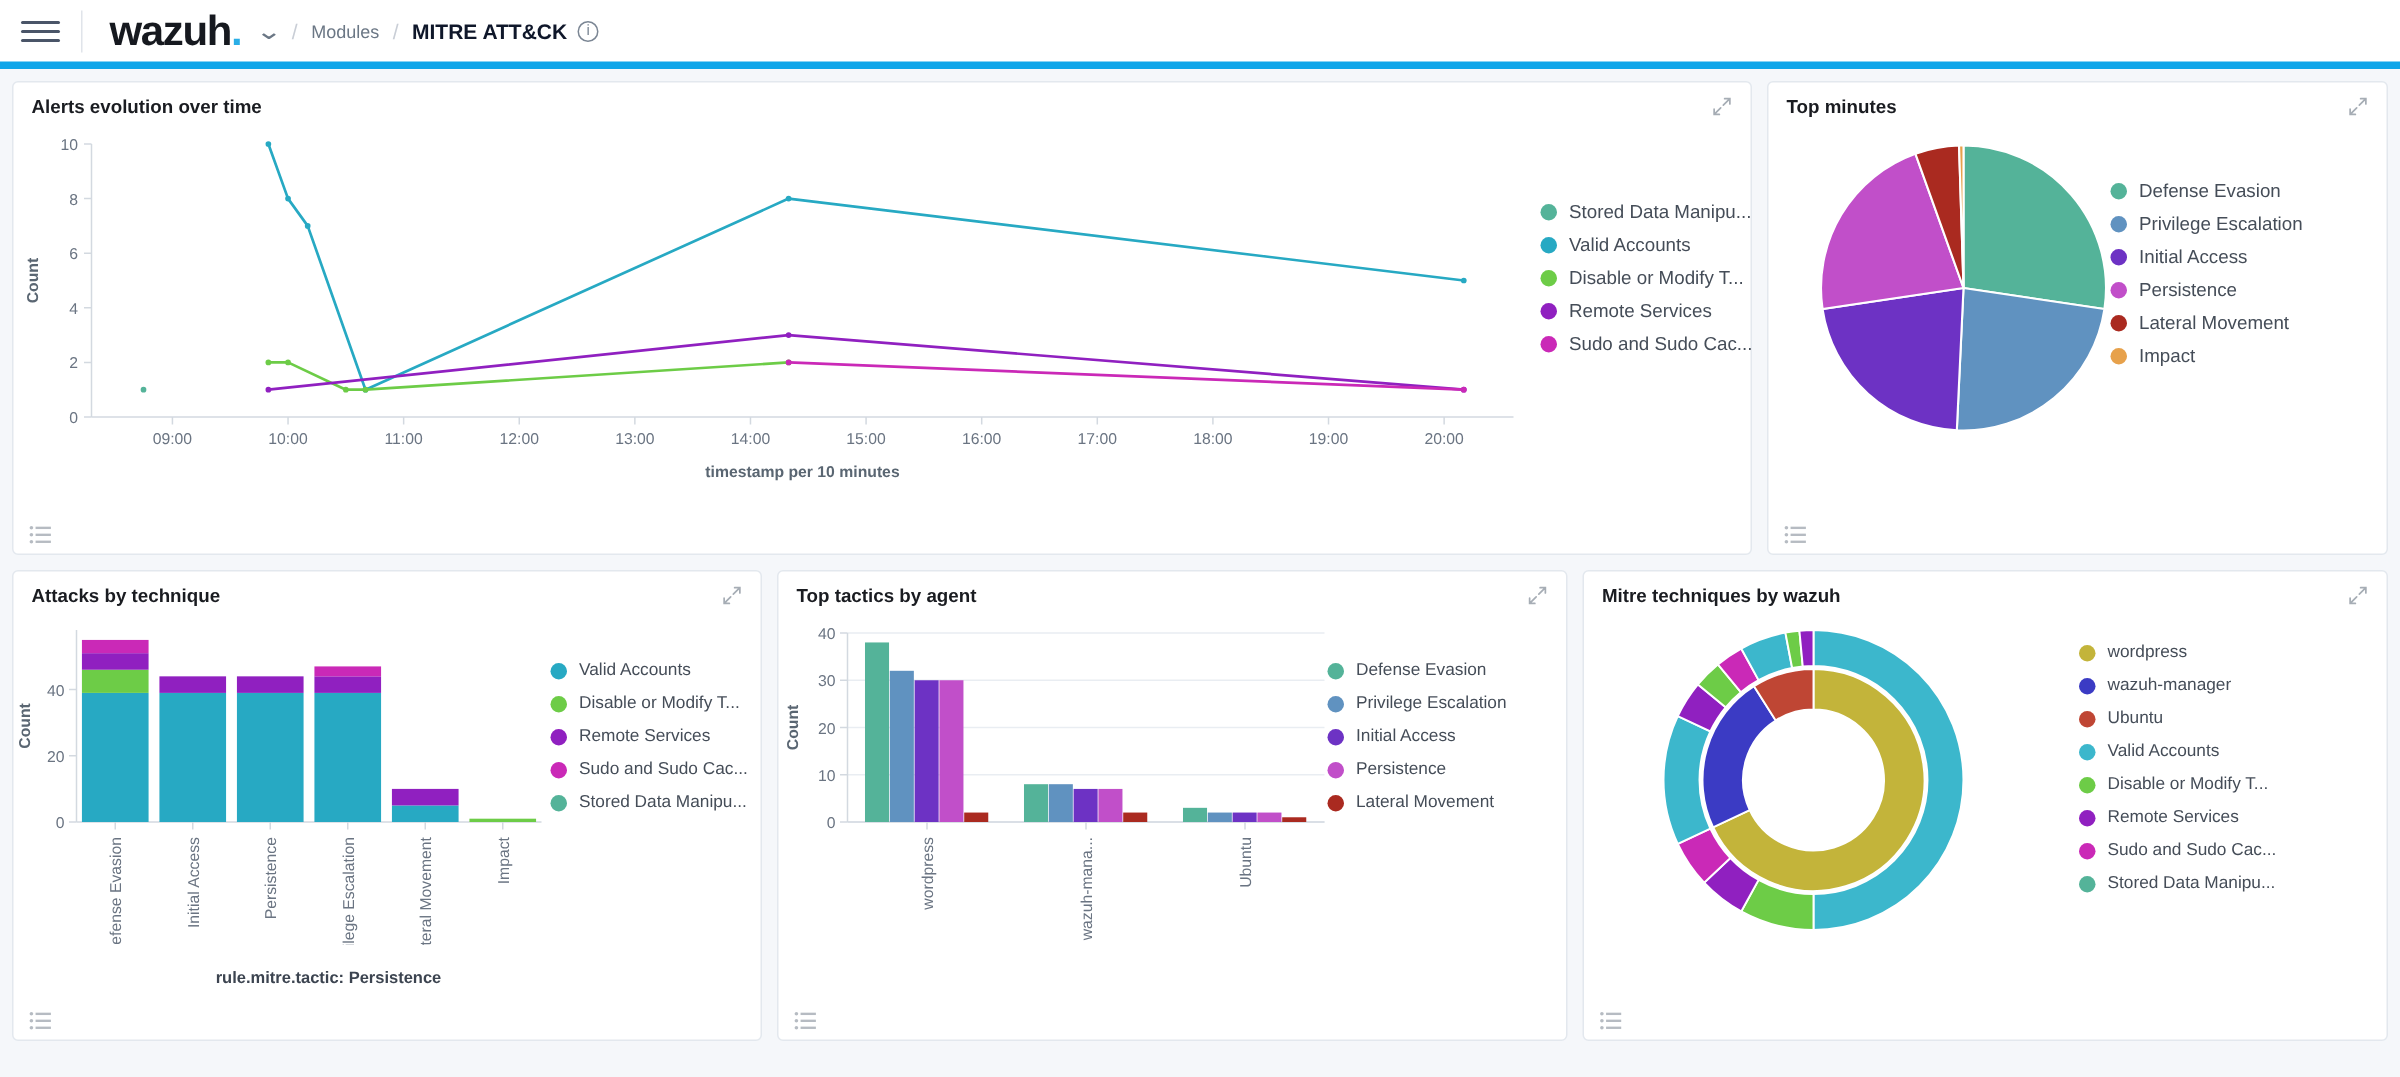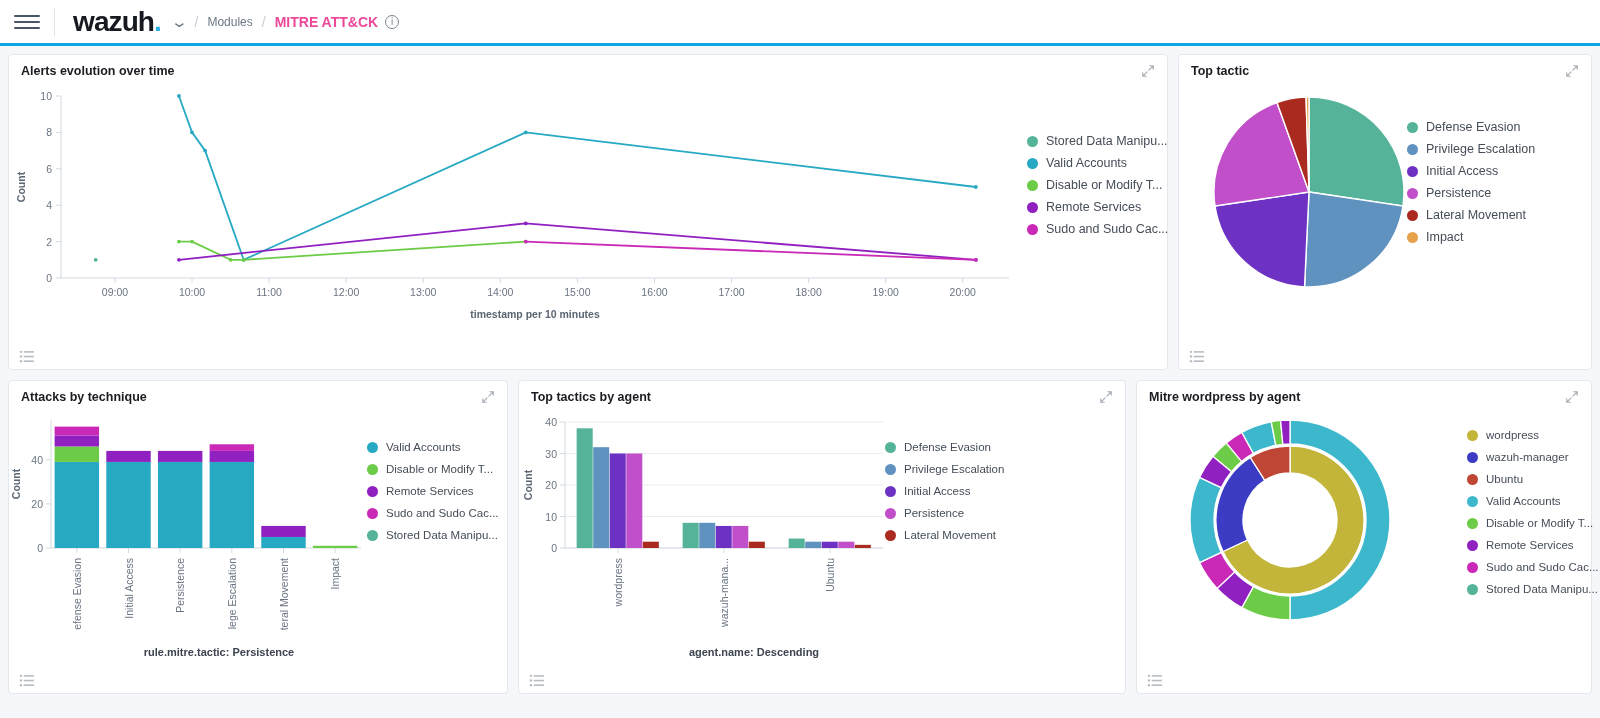--- a/index.html
+++ b/index.html
@@ -8,40 +8,40 @@
     background: #f5f7fa;
     font-family: "Liberation Sans", sans-serif;
     overflow: hidden;
   }
 
   
   .topnav {
     height: 46px; background: #ffffff;
     display: flex; align-items: center;
     padding: 0 14px; gap: 0;
-    border-bottom: 3px solid #0ea5e9;
+    border-bottom: 5px solid #0ea5e9;
   }
   .hamburger {
     width: 26px; height: 26px; display: flex; flex-direction: column;
     justify-content: center; gap: 4px; cursor: pointer; margin-right: 14px;
   }
   .hamburger i { display:block; height: 2px; background: #4a5568; border-radius: 1px; }
   .nav-divider { width: 1px; height: 28px; background: #e0e4ea; margin-right: 18px; }
   .brand {
     font-size: 28px; font-weight: 700; letter-spacing: -0.9px;
     color: #16191f; line-height: 1; white-space: nowrap;
   }
   .brand .dot { color: #2aaee6; }
   .chev {
     margin-left: 12px; color: #6b7785; font-size: 15px; cursor: pointer;
     transform: scaleX(1.45); display:inline-block;
   }
   .crumb-sep { color: #c9ced6; margin: 0 9px; font-size: 14px; }
   .crumb-link { color: #6b7785; font-size: 12px; cursor: pointer; }
-  .crumb-cur { color: #ec4899; font-size: 14px; font-weight: 700; }
+  .crumb-cur { color: #0f172a; font-size: 14px; font-weight: 700; }
   .info-icon {
     display: inline-flex; align-items: center; justify-content: center;
     width: 14px; height: 14px; border: 1px solid #7b8694; border-radius: 50%;
     font-size: 10px; color: #7b8694; margin-left: 7px; cursor: pointer;
     font-style: normal; line-height: 1;
   }
 
   
   .dash { padding: 8px; }
   .row { display: flex; gap: 10px; margin-bottom: 10px; }
@@ -57,21 +57,21 @@
   .expand-icon { width: 14px; height: 14px; opacity: .55; cursor: pointer; }
   .panel-body { flex: 1; position: relative; }
   .panel-foot { height: 26px; padding-left: 10px; display: flex; align-items: center; }
   .list-icon { width: 15px; height: 13px; opacity: .45; cursor: pointer; }
 
   .r1 { height: 316px; }
   .r2 { height: 314px; }
   .p-alerts { width: 1160px; }
   .p-tactics { flex: 1; }
   .p-attacks { width: 500px; justify-content: space-between; }
-  .p-tacagent { width: 608px; }
+  .p-tacagent { width: 527px; }
   .p-mitre { flex: 1; }
 
   
   .legend { position: absolute; display: flex; flex-direction: column; gap: 0; }
   .legend-item {
     display: flex; align-items: center; gap: 8px;
     font-size: 12.5px; color: #454d58; line-height: 22px; cursor: pointer;
     white-space: nowrap;
   }
   .legend-item.sm { font-size: 11.5px; line-height: 22px; }
@@ -214,21 +214,21 @@
           <circle cx="2" cy="7" r="1.3" fill="#5f6b7a"></circle>
             <rect x="5" y="6.2" width="11" height="1.7" fill="#5f6b7a"></rect>
           <circle cx="2" cy="12" r="1.3" fill="#5f6b7a"></circle>
             <rect x="5" y="11.2" width="11" height="1.7" fill="#5f6b7a"></rect>
         </svg>
       </div>
     </div>
 
     <div class="panel p-tactics">
       <div class="panel-head">
-        <div class="panel-title">Top tactic</div>
+        <div class="panel-title">Top minutes</div>
         <svg class="expand-icon" viewBox="0 0 16 16">
           <path d="M6 14 L2 14 L2 10 M2 14 L7 9 M10 2 L14 2 L14 6 M14 2 L9 7" fill="none" stroke="#5f6b7a" stroke-width="1.3" stroke-linecap="round"></path>
         </svg>
       </div>
       <div class="panel-body">
         <svg id="pie-svg" width="240" height="250" style="position:absolute;left:10px;top:0;">
             <path d="M 120 110 L 120 15 A 95 95 0 0 1 213.95467728745814 124.05413162773134 Z" fill="#54b399" stroke="#fff" stroke-width="1.4"></path>
             <path d="M 120 110 L 213.95467728745814 124.05413162773134 A 95 95 0 0 1 115.5471350653557 204.89558469114257 Z" fill="#6092c0" stroke="#fff" stroke-width="1.4"></path>
             <path d="M 120 110 L 115.5471350653557 204.89558469114257 A 95 95 0 0 1 26.04532271254186 124.05413162773137 Z" fill="#6d32c4" stroke="#fff" stroke-width="1.4"></path>
             <path d="M 120 110 L 26.04532271254186 124.05413162773137 A 95 95 0 0 1 87.97362058413916 20.561132489776426 Z" fill="#c14fc9" stroke="#fff" stroke-width="1.4"></path>
@@ -422,37 +422,36 @@
             </div>
             <div class="legend-item sm">
               <span class="swatch" style="background: rgb(193, 79, 201);"></span>
               <span>Persistence</span>
             </div>
             <div class="legend-item sm">
               <span class="swatch" style="background: rgb(170, 42, 32);"></span>
               <span>Lateral Movement</span>
             </div>
           </div>
-        <div class="foot-title" style="position:absolute;left:0;top:238px;width:470px;">agent.name: Descending</div>
       </div>
       <div class="panel-foot">
         <svg class="list-icon" viewBox="0 0 16 14">
           <circle cx="2" cy="2" r="1.3" fill="#5f6b7a"></circle>
             <rect x="5" y="1.2" width="11" height="1.7" fill="#5f6b7a"></rect>
           <circle cx="2" cy="7" r="1.3" fill="#5f6b7a"></circle>
             <rect x="5" y="6.2" width="11" height="1.7" fill="#5f6b7a"></rect>
           <circle cx="2" cy="12" r="1.3" fill="#5f6b7a"></circle>
             <rect x="5" y="11.2" width="11" height="1.7" fill="#5f6b7a"></rect>
         </svg>
       </div>
     </div>
 
     <div class="panel p-mitre">
       <div class="panel-head">
-        <div class="panel-title">Mitre wordpress by agent</div>
+        <div class="panel-title">Mitre techniques by wazuh</div>
         <svg class="expand-icon" viewBox="0 0 16 16">
           <path d="M6 14 L2 14 L2 10 M2 14 L7 9 M10 2 L14 2 L14 6 M14 2 L9 7" fill="none" stroke="#5f6b7a" stroke-width="1.3" stroke-linecap="round"></path>
         </svg>
       </div>
       <div class="panel-body">
         <svg id="donut-svg" width="300" height="250" style="position:absolute;left:28px;top:0;">
             <path d="M 125 12 A 100 100 0 0 1 125 212 L 125 188 A 76 76 0 0 0 125 36 Z" fill="#3cb7cc" stroke="#fff" stroke-width="1.3"></path>
             <path d="M 125 212 A 100 100 0 0 1 76.8246325898285 199.63066800438637 L 88.38672076826965 178.59930768333362 A 76 76 0 0 0 125 188 Z" fill="#6dcc47" stroke="#fff" stroke-width="1.3"></path>
             <path d="M 76.8246325898285 199.63066800438637 A 100 100 0 0 1 52.10313725785886 180.45471059286888 L 69.59838431597274 164.02558005058034 A 76 76 0 0 0 88.38672076826965 178.59930768333362 Z" fill="#9020c0" stroke="#fff" stroke-width="1.3"></path>
             <path d="M 52.10313725785886 180.45471059286888 A 100 100 0 0 1 34.51729475339806 154.57792915650728 L 56.23314401258253 144.35922615894555 A 76 76 0 0 0 69.59838431597274 164.02558005058034 Z" fill="#ca29b7" stroke="#fff" stroke-width="1.3"></path>

